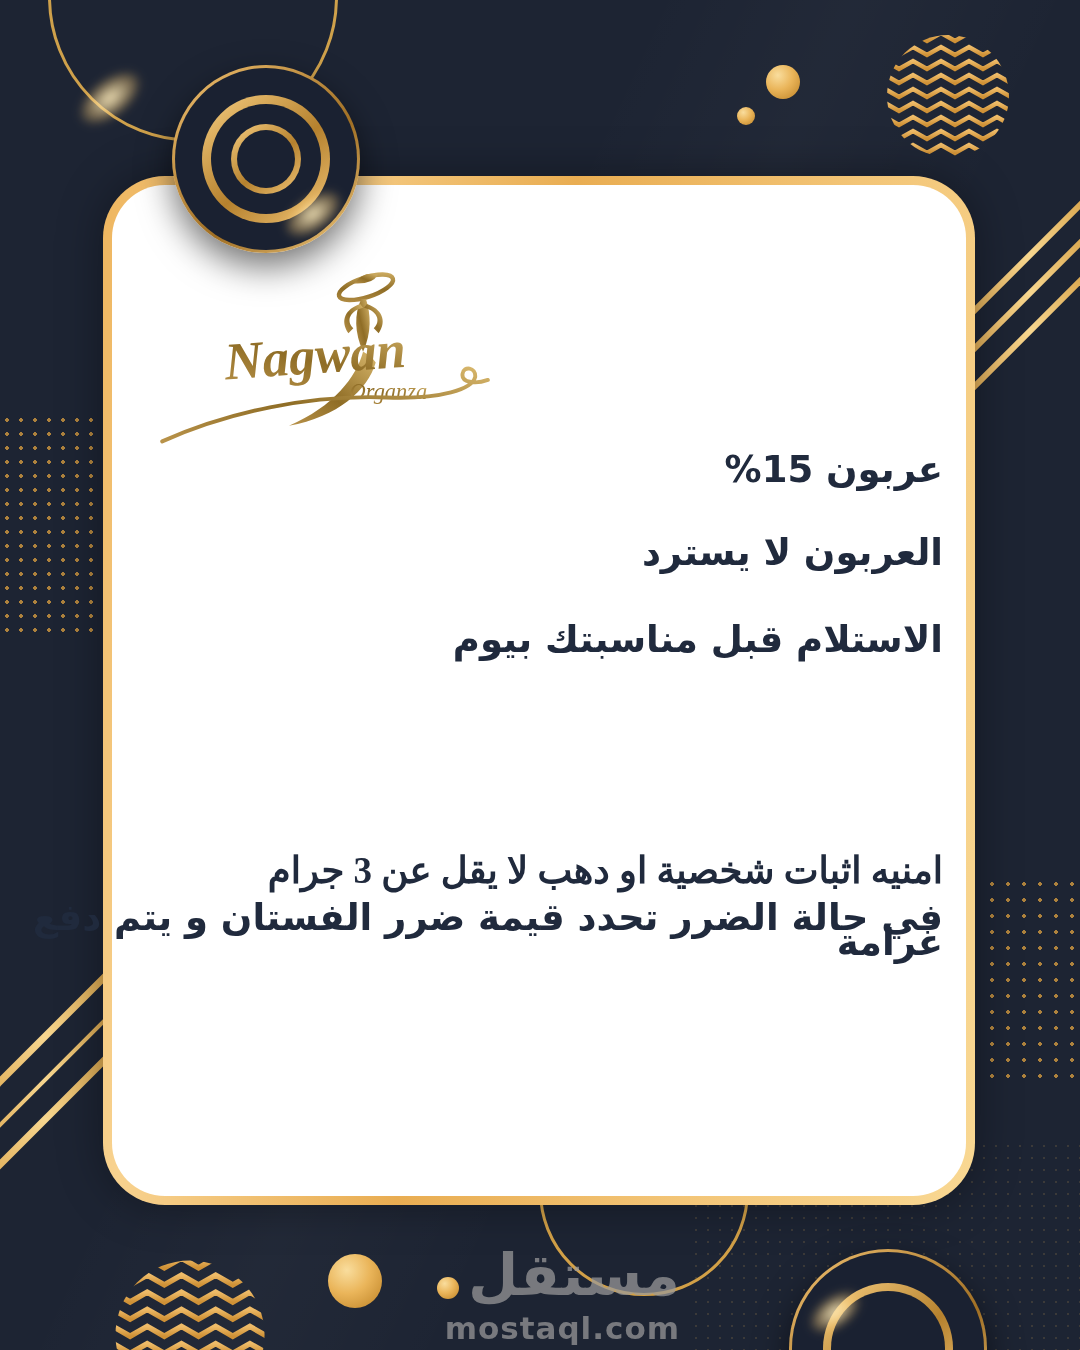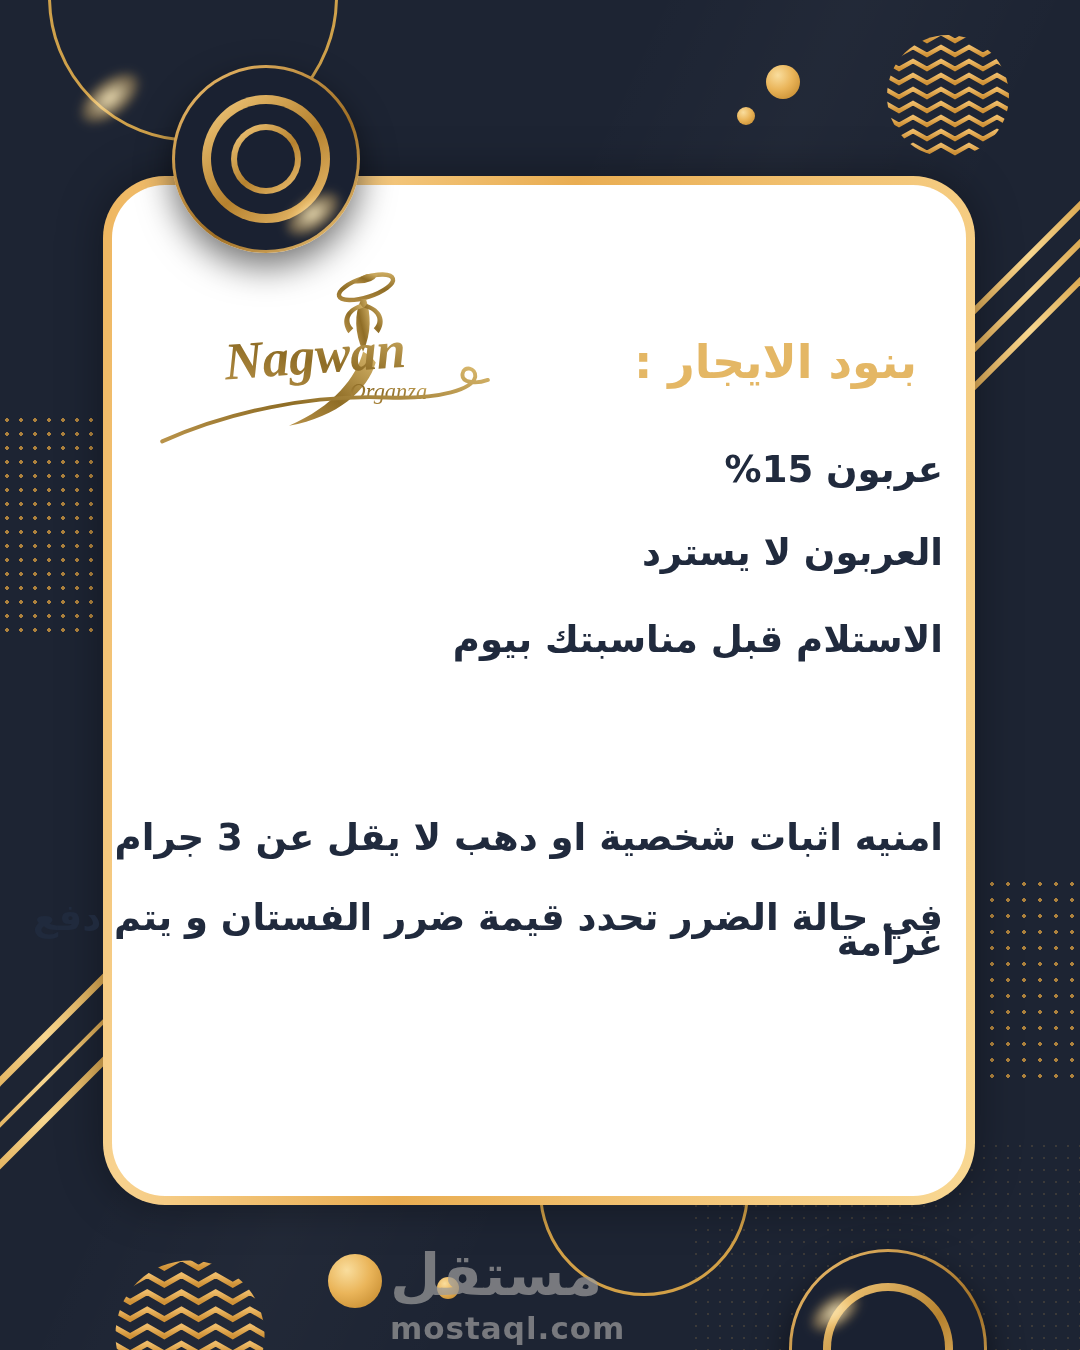--- a/index.html
+++ b/index.html
@@ -78,26 +78,26 @@
     font-size:46px;font-weight:bold;color:#e4b765;line-height:55px;white-space:nowrap;
   }
   .term{
     position:absolute;right:23px;margin:0;direction:rtl;white-space:nowrap;
     font-size:37px;font-weight:bold;color:#202a3d;line-height:44px;
   }
   .term.t0{top:263px;}
   .term.t1{top:346px;}
   .term.t2{top:433px;}
   .term.t3{top:530px;}
-  .term.t4{top:631px;}
+  .term.t4{top:664px;font-family:Liberation Serif, serif;}
   .term.t5{top:711px;}
   .term.t6{top:736px;margin-left:24px;}
   
-  .watermark{position:absolute;left:390px;top:1246px;width:300px;z-index:3;
-    text-align:left;color:#9b9b9b;opacity:.72;}
+  .watermark{position:absolute;left:380px;top:1246px;width:300px;z-index:3;
+    text-align:right;color:#9b9b9b;opacity:.72;}
   .wm-ar{font-size:58px;font-weight:bold;line-height:1;direction:rtl;}
   .wm-en{font-size:31px;font-weight:bold;letter-spacing:1px;margin-top:6px;}
 </style>
 </head>
 <body>
 
 <div class="canvas">
 
   <div class="circle-outline tl"></div>
   <div class="glow" style="left:60px;top:72px;width:100px;height:52px;transform:rotate(-38deg);"></div>
@@ -214,21 +214,20 @@
           <path d="M228 94 C221 120 198 150 152 170 C202 161 233 133 241 105 C237 99 232 96 228 94 Z" fill="url(#lg)"></path>
         </g>
 
         <text x="180" y="116" text-anchor="middle" font-family="Liberation Serif, serif" font-style="italic" font-weight="bold" font-size="54" fill="url(#lg)" transform="rotate(-4 180 116)">Nagwan</text>
         <text x="254" y="143" text-anchor="middle" font-family="Liberation Serif, serif" font-style="italic" font-size="23" fill="url(#lg)">Organza</text>
 
         <path d="M22 186 C90 156 172 138 252 141 C310 143 340 132 343 120 C344 110 331 108 330 117 C329 125 342 128 356 123" fill="none" stroke="url(#lg)" stroke-width="4" stroke-linecap="round"></path>
       </svg>
     </div>
 
-    <h1 class="card-title" dir="rtl">بنود الايجار :</h1>
 
     <p class="term t0" dir="rtl">عربون 15%</p>
     <p class="term t2" dir="rtl">الاستلام قبل مناسبتك بيوم</p>
     <p class="term t1" dir="rtl">العربون لا يسترد</p>
     <p class="term t4" dir="rtl">امنيه اثبات شخصية او دهب لا يقل عن 3 جرام</p>
     <p class="term t5" dir="rtl">في حالة الضرر تحدد قيمة ضرر الفستان و يتم دفع</p>
     <p class="term t6" dir="rtl">غرامة</p>
   </div>
 
   <div class="watermark">

